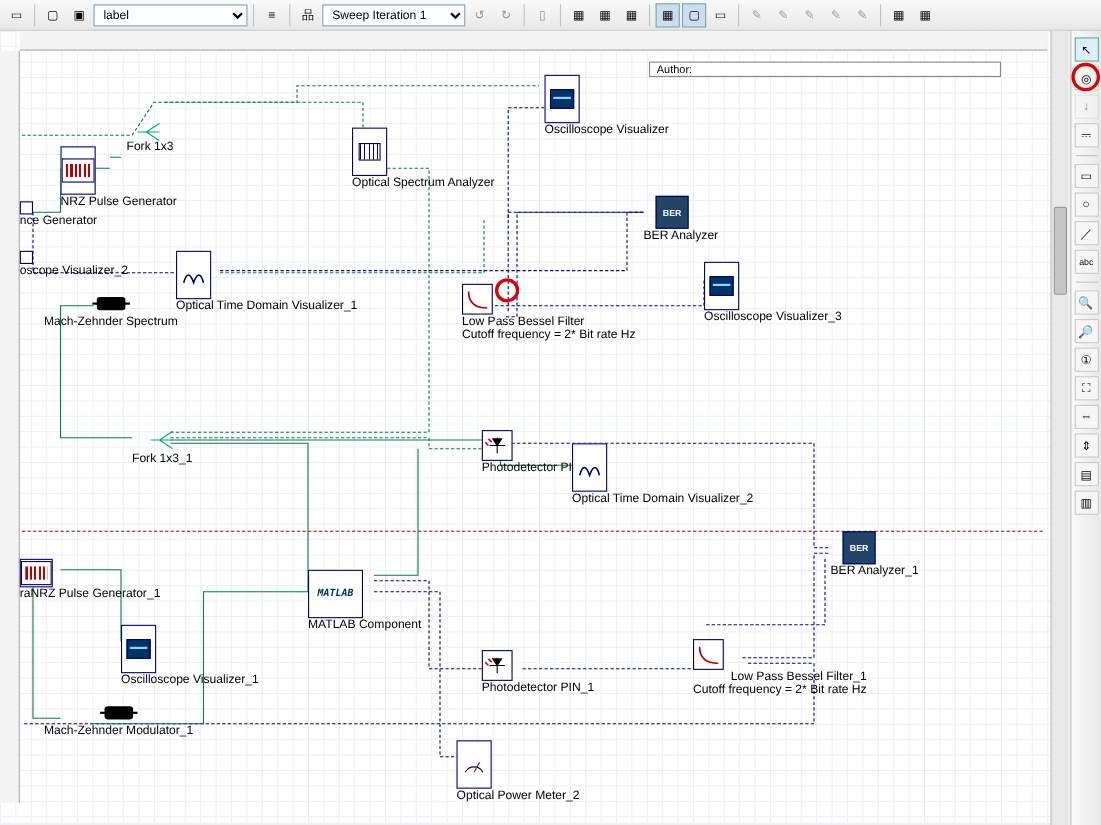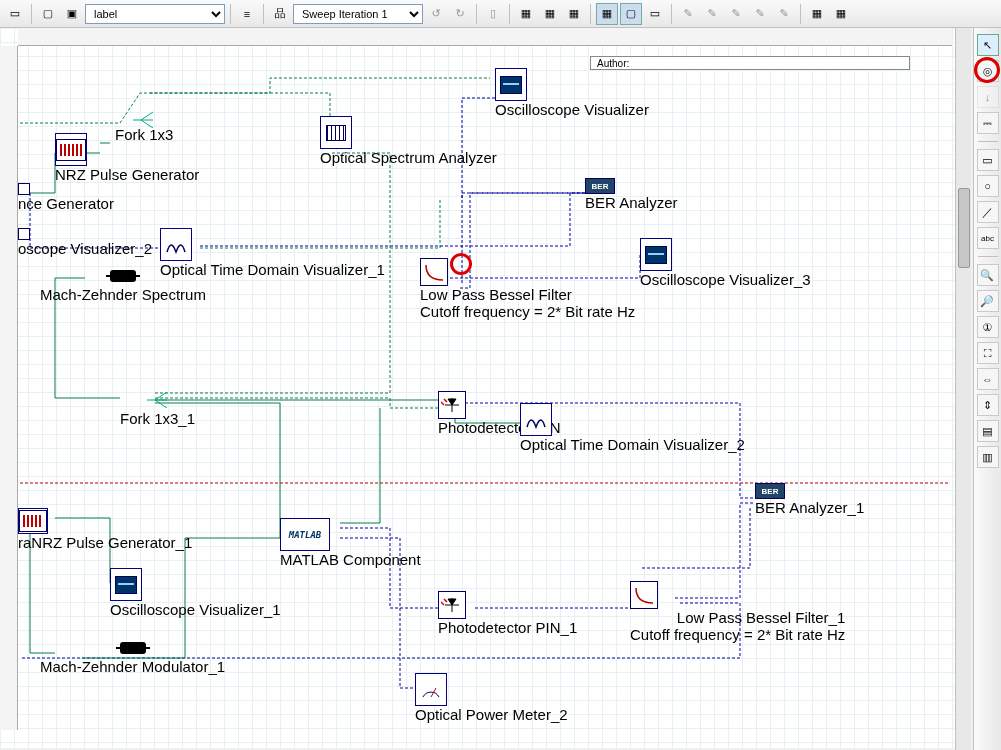--- a/index.html
+++ b/index.html
@@ -64,28 +64,28 @@
   position: absolute; top: 28px; right: 60px;
   font-size: 10px; color: #000;
   border: 1px solid #888; background:#fff; padding: 1px 6px;
   height: 14px; width: 320px;
 }
 .block {
   position: absolute;
   text-align: center;
 }
 .block .icon {
-  width: 32px; height: 33px;
+  width: 32px; height: 44px;
   border: 1px solid #000080;
   background: #fff;
   display: flex; align-items: center; justify-content: center;
   position: relative;
 }
 .block .label {
-  font-size: 15px;
+  font-size: 11px;
   color: #000;
   white-space: nowrap;
 }
 svg.wires { position: absolute; inset: 0; width: 100%; height: 100%; pointer-events: none; }
 .wire-optical { stroke: #0a7a4a; stroke-width: 1; fill: none; }
 .wire-elec { stroke: #0000aa; stroke-width: 1; fill: none; stroke-dasharray: 3 2; }
 .wire-teal-d { stroke: #0a7a4a; stroke-width: 1; fill: none; stroke-dasharray: 3 2; }
 .wire-red { stroke: #aa0000; stroke-width: 1; fill: none; stroke-dasharray: 3 2; }
 .red-circle {
   position: absolute;
@@ -112,21 +112,21 @@
 .rt-btn.sel { border: 1px solid #6a8; background:#def; }
 .rt-sep { width: 20px; height: 1px; background: #c0c0c0; margin: 3px 0; }
 .vscroll {
   position: absolute; right: 30px; top: 28px; bottom: 0;
   width: 16px; background: #e8e8e8; border-left:1px solid #c0c0c0;
 }
 .vscroll .thumb { position:absolute; left:2px; width:12px; top:160px; height:80px; background:#c6c6c6; border:1px solid #999; border-radius:2px;}
 .spectrum-icon { background: repeating-linear-gradient(90deg,#006 0 1px, transparent 1px 4px); width:20px;height:16px; border:1px solid #006;}
 .scope-icon { width:22px;height:18px;border:1px solid #006;background:#036; position:relative;}
 .scope-icon::after{content:"";position:absolute;left:2px;right:2px;top:6px;height:2px;background:#9cf;}
-.ber-icon { width:30px;height:16px;border:1px solid #006;background:#246;color:#fff;font-size:8px;font-weight:bold;display:flex;align-items:center;justify-content:center;}
+.ber-icon { width:30px;height:30px;border:1px solid #006;background:#246;color:#fff;font-size:8px;font-weight:bold;display:flex;align-items:center;justify-content:center;margin-left:11px;}
 .matlab-txt { font-family: monospace; color:#036;font-size:9px;font-style:italic;font-weight:bold;}
 .fork-icon svg{width:26px;height:20px;}
 .pulse-icon { width:30px;height:22px;border:1px solid #006;position:relative;background:#fff;}
 .pulse-icon::before{content:"";position:absolute;left:3px;right:3px;top:4px;bottom:4px;background:repeating-linear-gradient(90deg,#b00 0 2px,transparent 2px 4px);}
 .bessel-icon svg{width:22px;height:20px;}
 .pd-icon svg{width:22px;height:20px;}
 .mz-icon { width:26px;height:12px;background:#000;border-radius:3px;position:relative;}
 .mz-icon::after{content:"";position:absolute;left:-4px;right:-4px;top:5px;height:2px;background:#000;}
 </style>
 </head>

